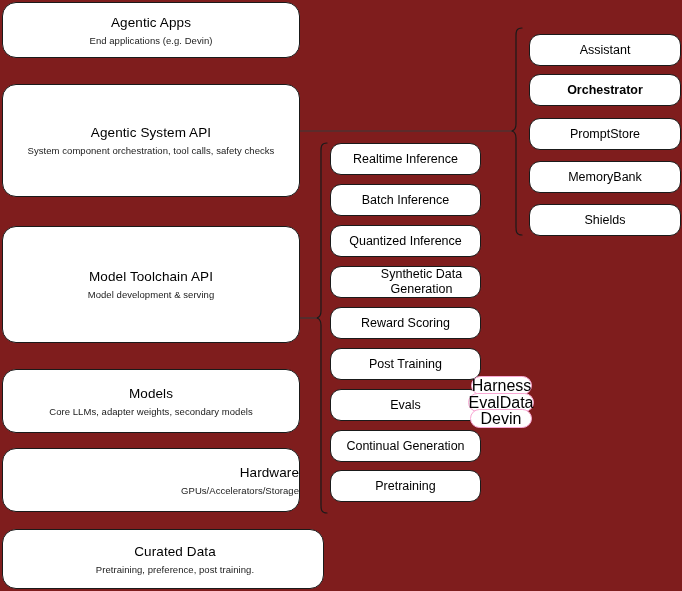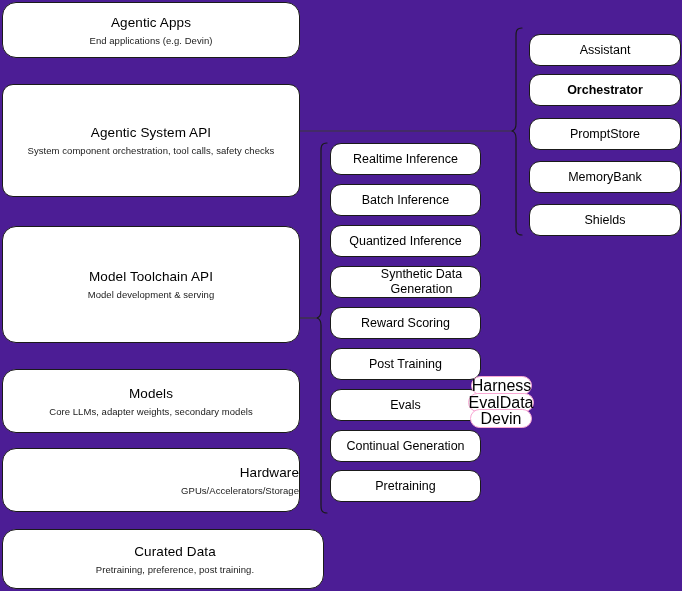--- a/index.html
+++ b/index.html
@@ -9,21 +9,21 @@
     background: #ffffff;
   }
   body {
     font-family: "Liberation Sans", sans-serif;
     color: #000000;
   }
   #canvas {
     position: relative;
     width: 682px;
     height: 591px;
-    background: #4c1d95;
+    background: #7f1d1d;
     overflow: hidden;
   }
 
   
   .box {
     position: absolute;
     box-sizing: border-box;
     border: 1px solid #1a1a1a;
     border-radius: 12px;
     background: #ffffff;
@@ -128,21 +128,21 @@
              C321,509 321,513 327,513"></path>
 
     <path class="link-line" d="M300,318 L317,318"></path>
   </svg>
 
   <div class="box layer" style="left:2px; top:2px; width:298px; height:56px;">
     <div class="title">Agentic Apps</div>
     <div class="subtitle">End applications (e.g. Devin)</div>
   </div>
 
-  <div class="box layer" style="left:2px; top:84px; width:298px; height:113px;border-radius:11px;">
+  <div class="box layer" style="left:2px; top:84px; width:298px; height:113px;">
     <div class="title">Agentic System API</div>
     <div class="subtitle">System component orchestration, tool calls, safety checks</div>
   </div>
 
   <div class="box layer" style="left:2px; top:226px; width:298px; height:117px;">
     <div class="title">Model Toolchain API</div>
     <div class="subtitle">Model development &amp; serving</div>
   </div>
 
   <div class="box layer" style="left:2px; top:369px; width:298px; height:64px;">

